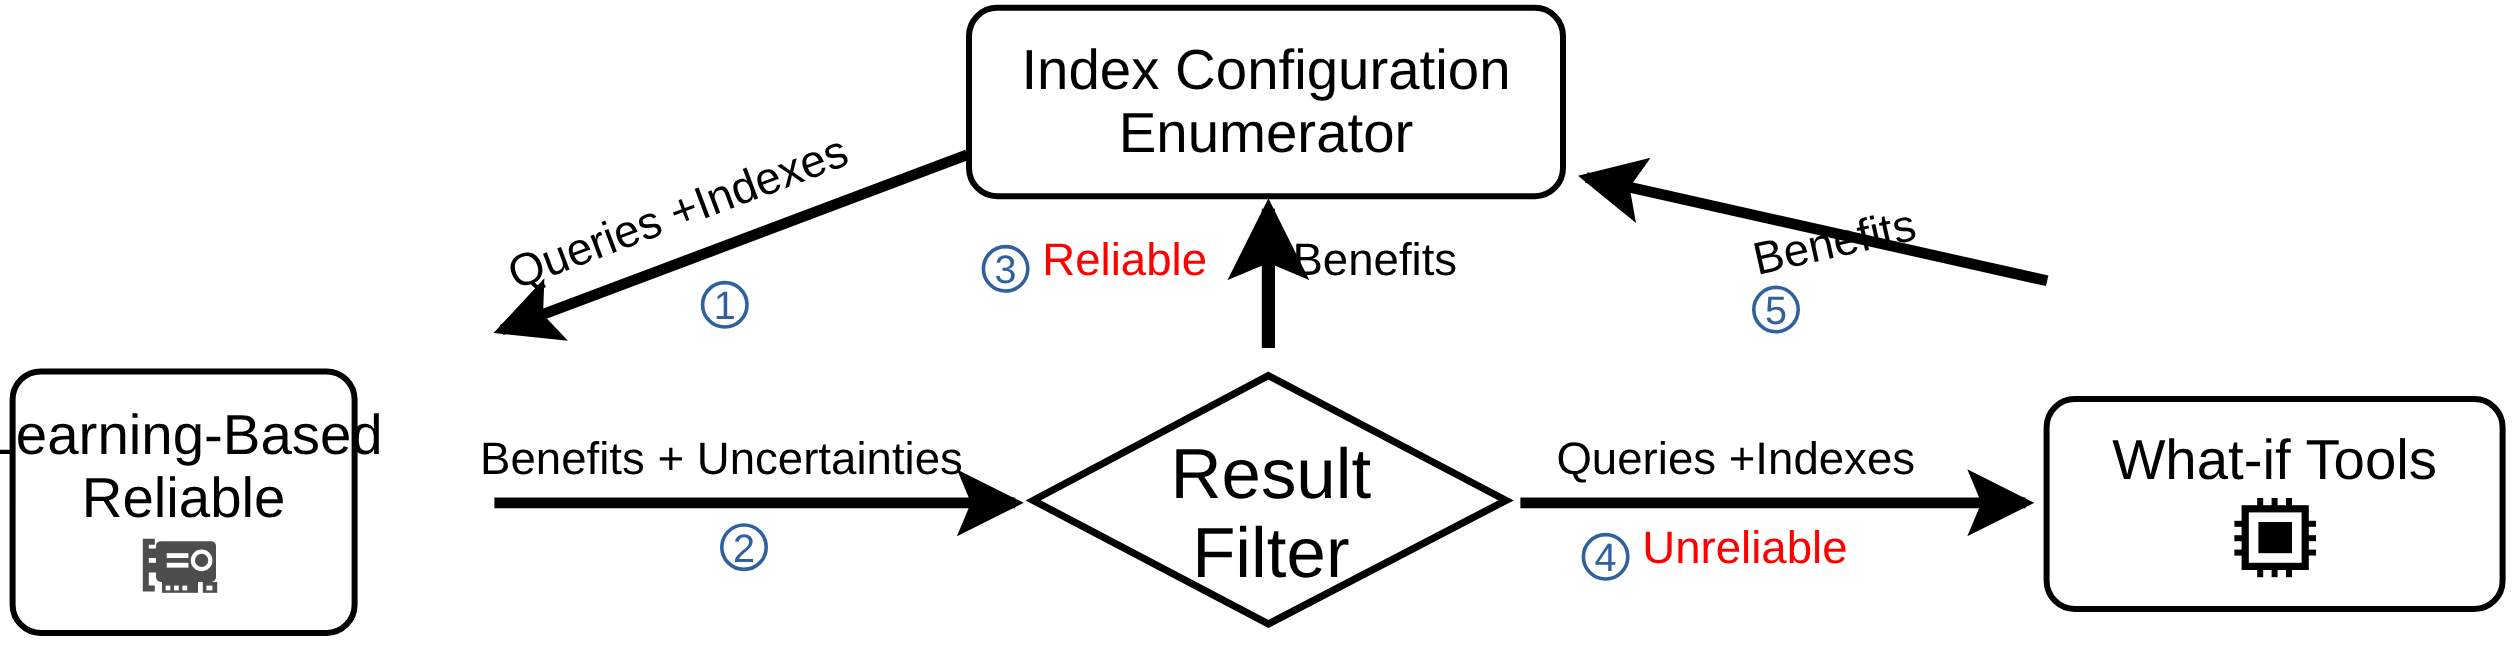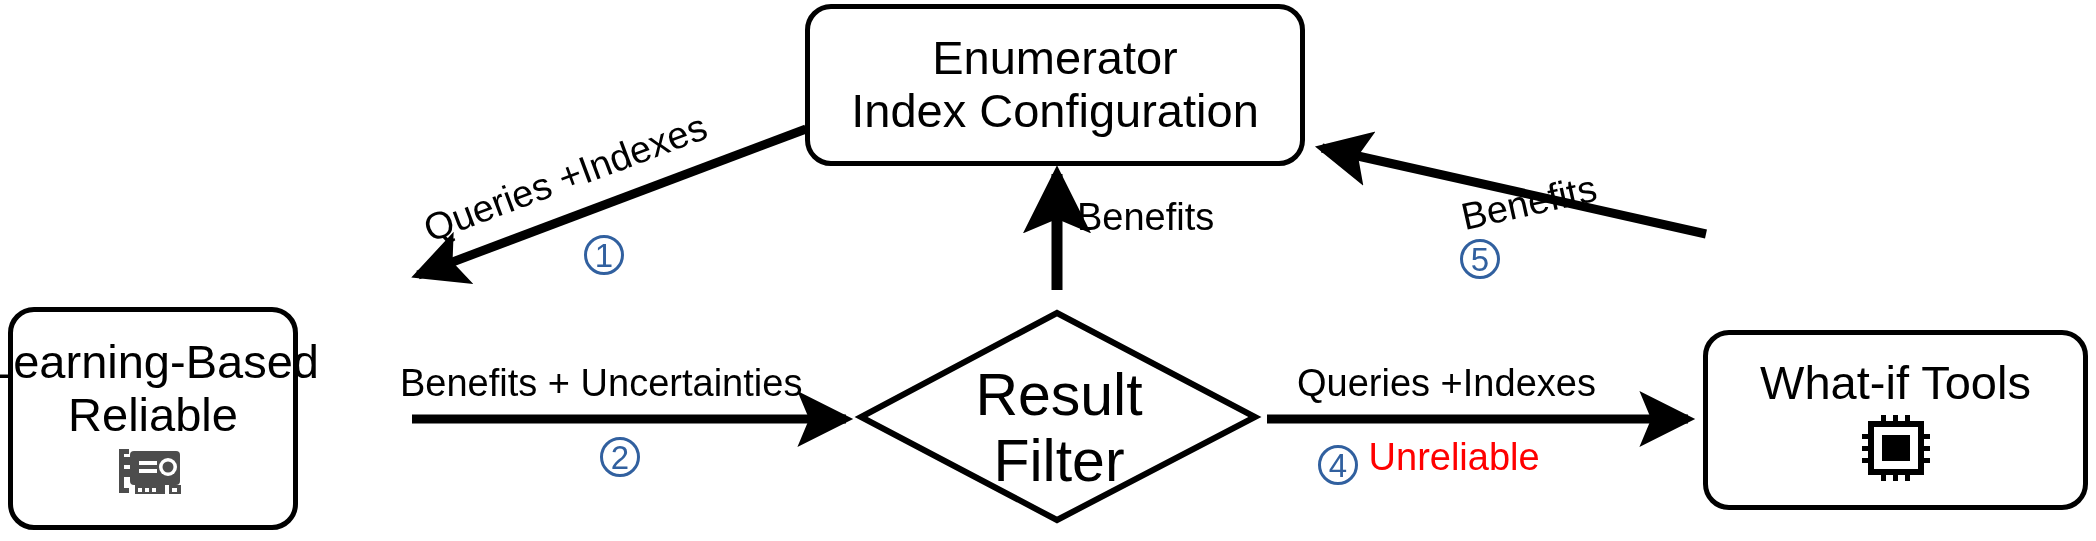--- a/index.html
+++ b/index.html
@@ -105,22 +105,22 @@
     <line x1="1057" y1="290" x2="1057" y2="174" stroke="#000000" stroke-width="11" marker-end="url(#ah)"></line>
 
     <line x1="1267" y1="419" x2="1688" y2="419" stroke="#000000" stroke-width="9" marker-end="url(#ah)"></line>
 
     <line x1="1706" y1="234" x2="1322" y2="148" stroke="#000000" stroke-width="9" marker-end="url(#ah)"></line>
 
     <polygon points="1057,313 1255,417 1057,520 861,417" fill="#ffffff" stroke="#000000" stroke-width="6"></polygon>
   </svg>
 
   <div class="node" style="left:805px; top:4px; width:500px; height:162px;">
+    <div class="node-label">Index Configuration</div>
     <div class="node-label">Enumerator</div>
-    <div class="node-label">Index Configuration</div>
   </div>
 
   <div class="node" style="left:8px; top:307px; width:290px; height:223px;">
     <div class="node-label">Learning-Based</div>
     <div class="node-label">Reliable</div>
     <div class="node-icon">
       <svg width="80" height="56" viewBox="0 0 80 56" aria-hidden="true">
 
         <path d="M6,4 h10 v5 h-5 v34 h5 v5 h-10 z" fill="#4D4D4D"></path>
         <path d="M9,12 h8 v8 h-8 z" fill="#4D4D4D"></path>
@@ -179,20 +179,24 @@
   <div class="edge-label rot-up" style="left:432px; top:210px; transform: rotate(-20.6deg);">Queries +Indexes</div>
   <div class="marker-row" style="left:584px; top:228px;">
     <span class="circle-num">1</span>
   </div>
 
   <div class="edge-label" style="left:400px; top:364px;">Benefits + Uncertainties</div>
   <div class="marker-row" style="left:600px; top:430px;">
     <span class="circle-num">2</span>
   </div>
 
+  <div class="marker-row" style="left:818px; top:198px;">
+    <span class="circle-num">3</span>
+    <span class="bad">Reliable</span>
+  </div>
   <div class="edge-label" style="left:1077px; top:198px;">Benefits</div>
 
   <div class="edge-label" style="left:1297px; top:364px;">Queries +Indexes</div>
   <div class="marker-row" style="left:1318px; top:438px;">
     <span class="circle-num">4</span>
     <span class="bad">Unreliable</span>
   </div>
 
   <div class="edge-label rot-up" style="left:1466px; top:198px; transform: rotate(-12.6deg);">Benefits</div>
   <div class="marker-row" style="left:1460px; top:232px;">

